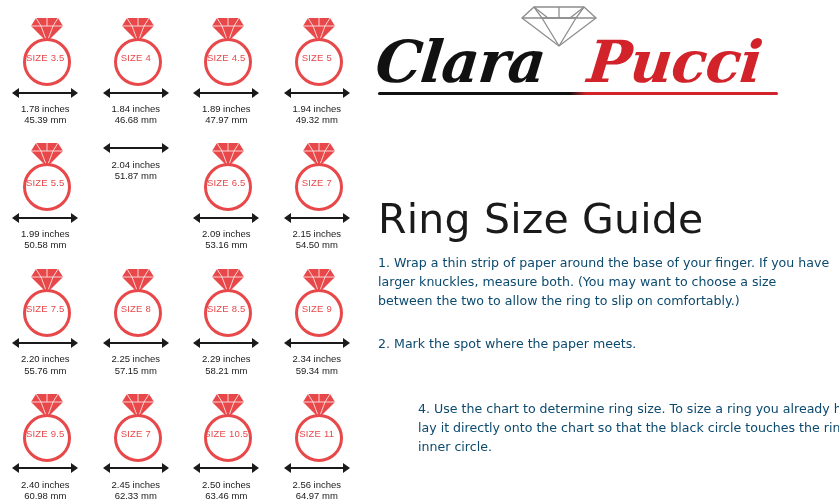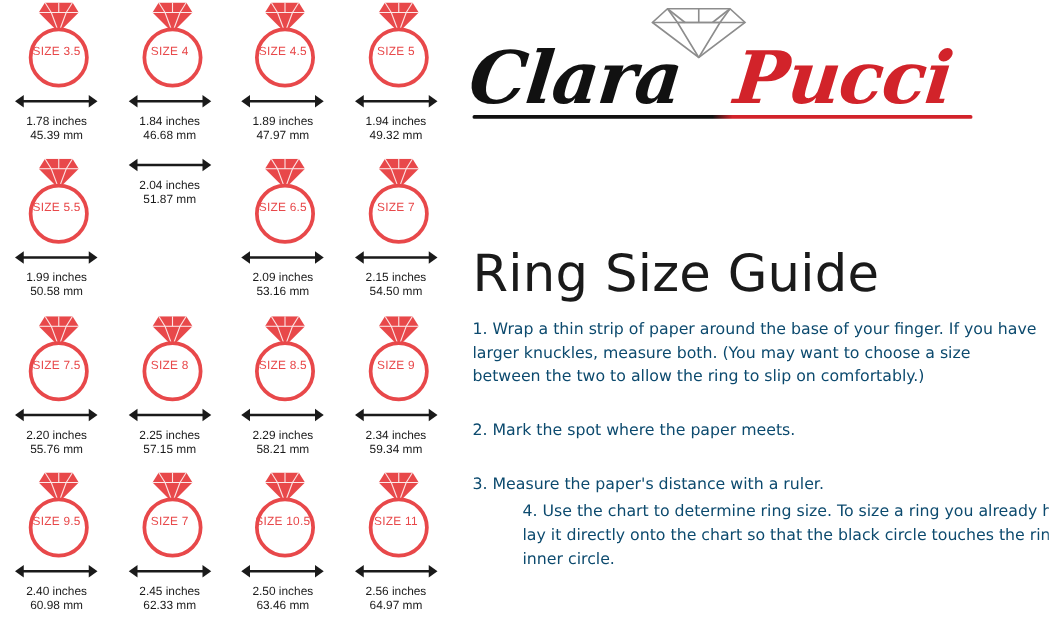--- a/index.html
+++ b/index.html
@@ -25,21 +25,21 @@
     grid-template-columns: repeat(4, 90.5px);
     grid-template-rows: repeat(4, 125.25px);
   }
   .ring-cell {
     position: relative;
     width: 90.5px; height: 125.25px;
     display: flex;
     flex-direction: column;
     align-items: center;
     justify-content: flex-start;
-    padding-top: 0;
+    padding-top: 16px;
   }
   .ring-art {
     position: relative;
     width: 78px; height: 74px;
   }
   
   .band {
     position: absolute;
     left: 17px; top: 22px;
     width: 48px; height: 48px;
@@ -640,16 +640,15 @@
       </div>
       <div id="logo-clara">Clara</div>
       <div id="logo-pucci">Pucci</div>
       <div id="logo-underline"></div>
     </div>
 
     <div id="guide-title">Ring Size Guide</div>
 
     <div class="step" id="step-1">1.  Wrap a thin strip of paper around the base of your finger. If you have larger knuckles, measure both. (You may want to choose a size between the two to allow the ring to slip on comfortably.)</div>
     <div class="step" id="step-2">2.  Mark the spot where the paper meets.</div>
-    <div class="step" id="step-3">3.  Measure the paper's distance with a ruler.</div>
     <div class="step" id="step-4">4.  Use the chart to determine ring size. To size a ring you already have, lay it directly onto the chart so that the black circle touches the ring's inner circle.</div>
   </div>
 </div>
 
 </body></html>

